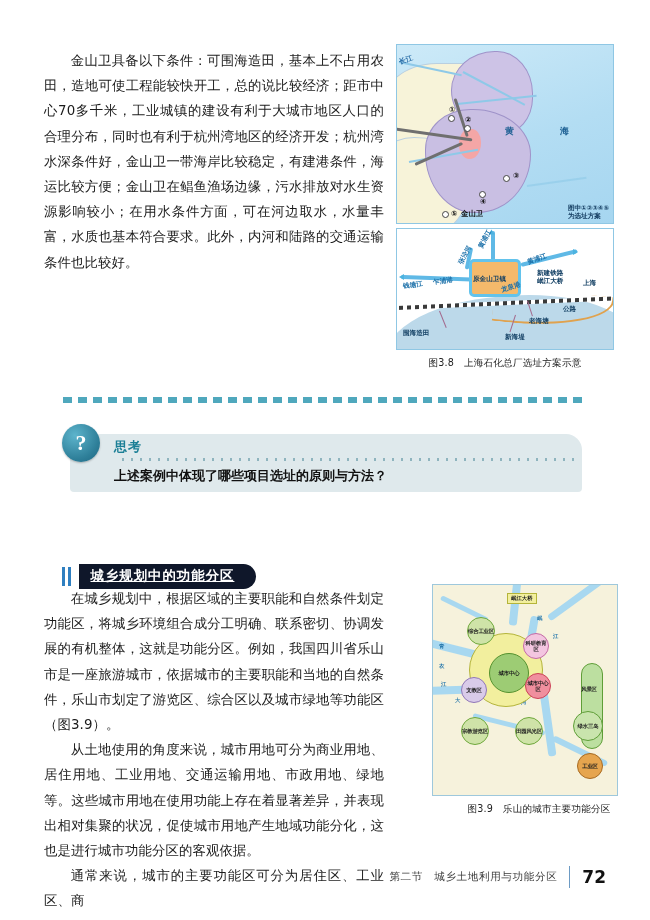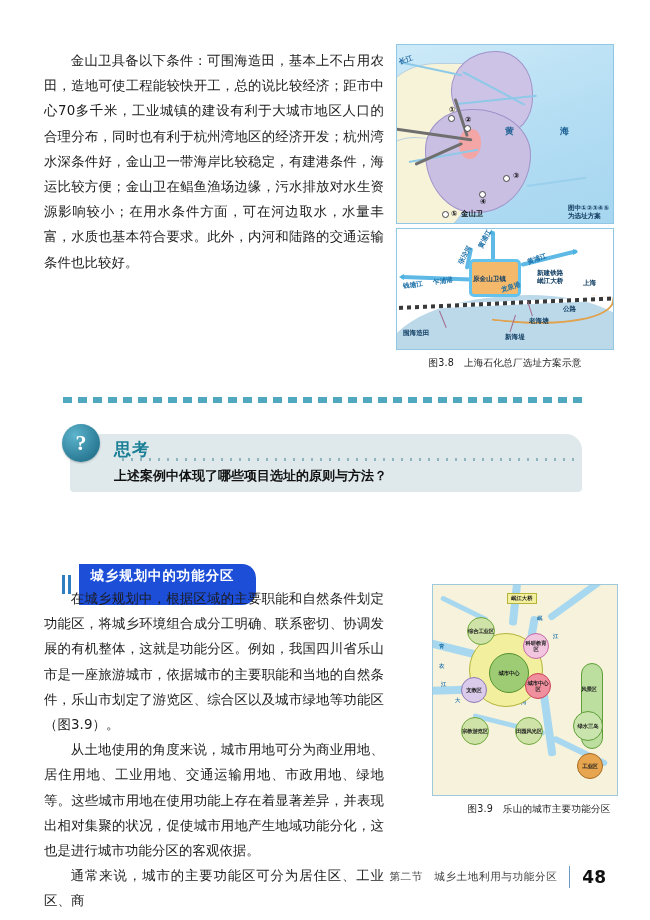--- a/index.html
+++ b/index.html
@@ -141,36 +141,36 @@
     border-radius: 50%;
     background: radial-gradient(circle at 34% 30%, #5db4cc 0%, #2e7f99 65%, #1d6681 100%);
     box-shadow: 0 1px 2px rgba(0,0,0,.25);
   }
   .think-badge span {
     position: absolute; inset: 0; display: flex; align-items: center; justify-content: center;
     color: #ffffff; font-size: 22px; font-weight: bold; font-family: "Liberation Serif", serif;
   }
   .think-title {
     position: absolute; left: 44px; top: 4px;
-    font-size: 17px; font-weight: bold; color: #1b7f96; letter-spacing: 1px;
+    font-size: 13px; font-weight: bold; color: #1b7f96; letter-spacing: 1px;
   }
   .think-q {
     position: absolute; left: 44px; top: 33px;
     font-size: 13px; font-weight: bold; color: #111;
   }
 
   
   .sec-head {
     position: absolute; left: 62px; top: 564px; display: flex; align-items: center;
   }
   .sec-bars { display: flex; gap: 2.5px; margin-right: 8px; }
   .sec-bars i { display: block; width: 3px; height: 19px; background: #2f7fc0; }
   .sec-pill {
-    background: #1d4ed8; color: #ffffff; font-size: 13.4px; font-weight: bold;
-    padding: 3px 22px 20px 12px; border-radius: 0 14px 14px 0; letter-spacing: 1px;
+    background: #0f172a; color: #ffffff; font-size: 13.4px; font-weight: bold;
+    padding: 3px 22px 4px 12px; border-radius: 0 14px 14px 0; letter-spacing: 1px; text-decoration: underline;
   }
 
   .col-left2 {
     position: absolute; left: 44px; top: 586px; width: 340px;
   }
 
   
   .fig-bot { position: absolute; left: 432px; top: 584px; width: 214px; }
   .ls-box {
     position: relative; width: 186px; height: 212px;
@@ -394,16 +394,16 @@
         <span>绿水三岛</span>
       </div>
     </div>
 
     <div class="fig-cap">图3.9　乐山的城市主要功能分区</div>
   </div>
 
   <div class="footer">
     <div class="foot-text">第二节　城乡土地利用与功能分区</div>
     <div class="foot-rule"></div>
-    <div class="foot-num">48</div>
+    <div class="foot-num">72</div>
   </div>
 
 </div>
 
 </body></html>

